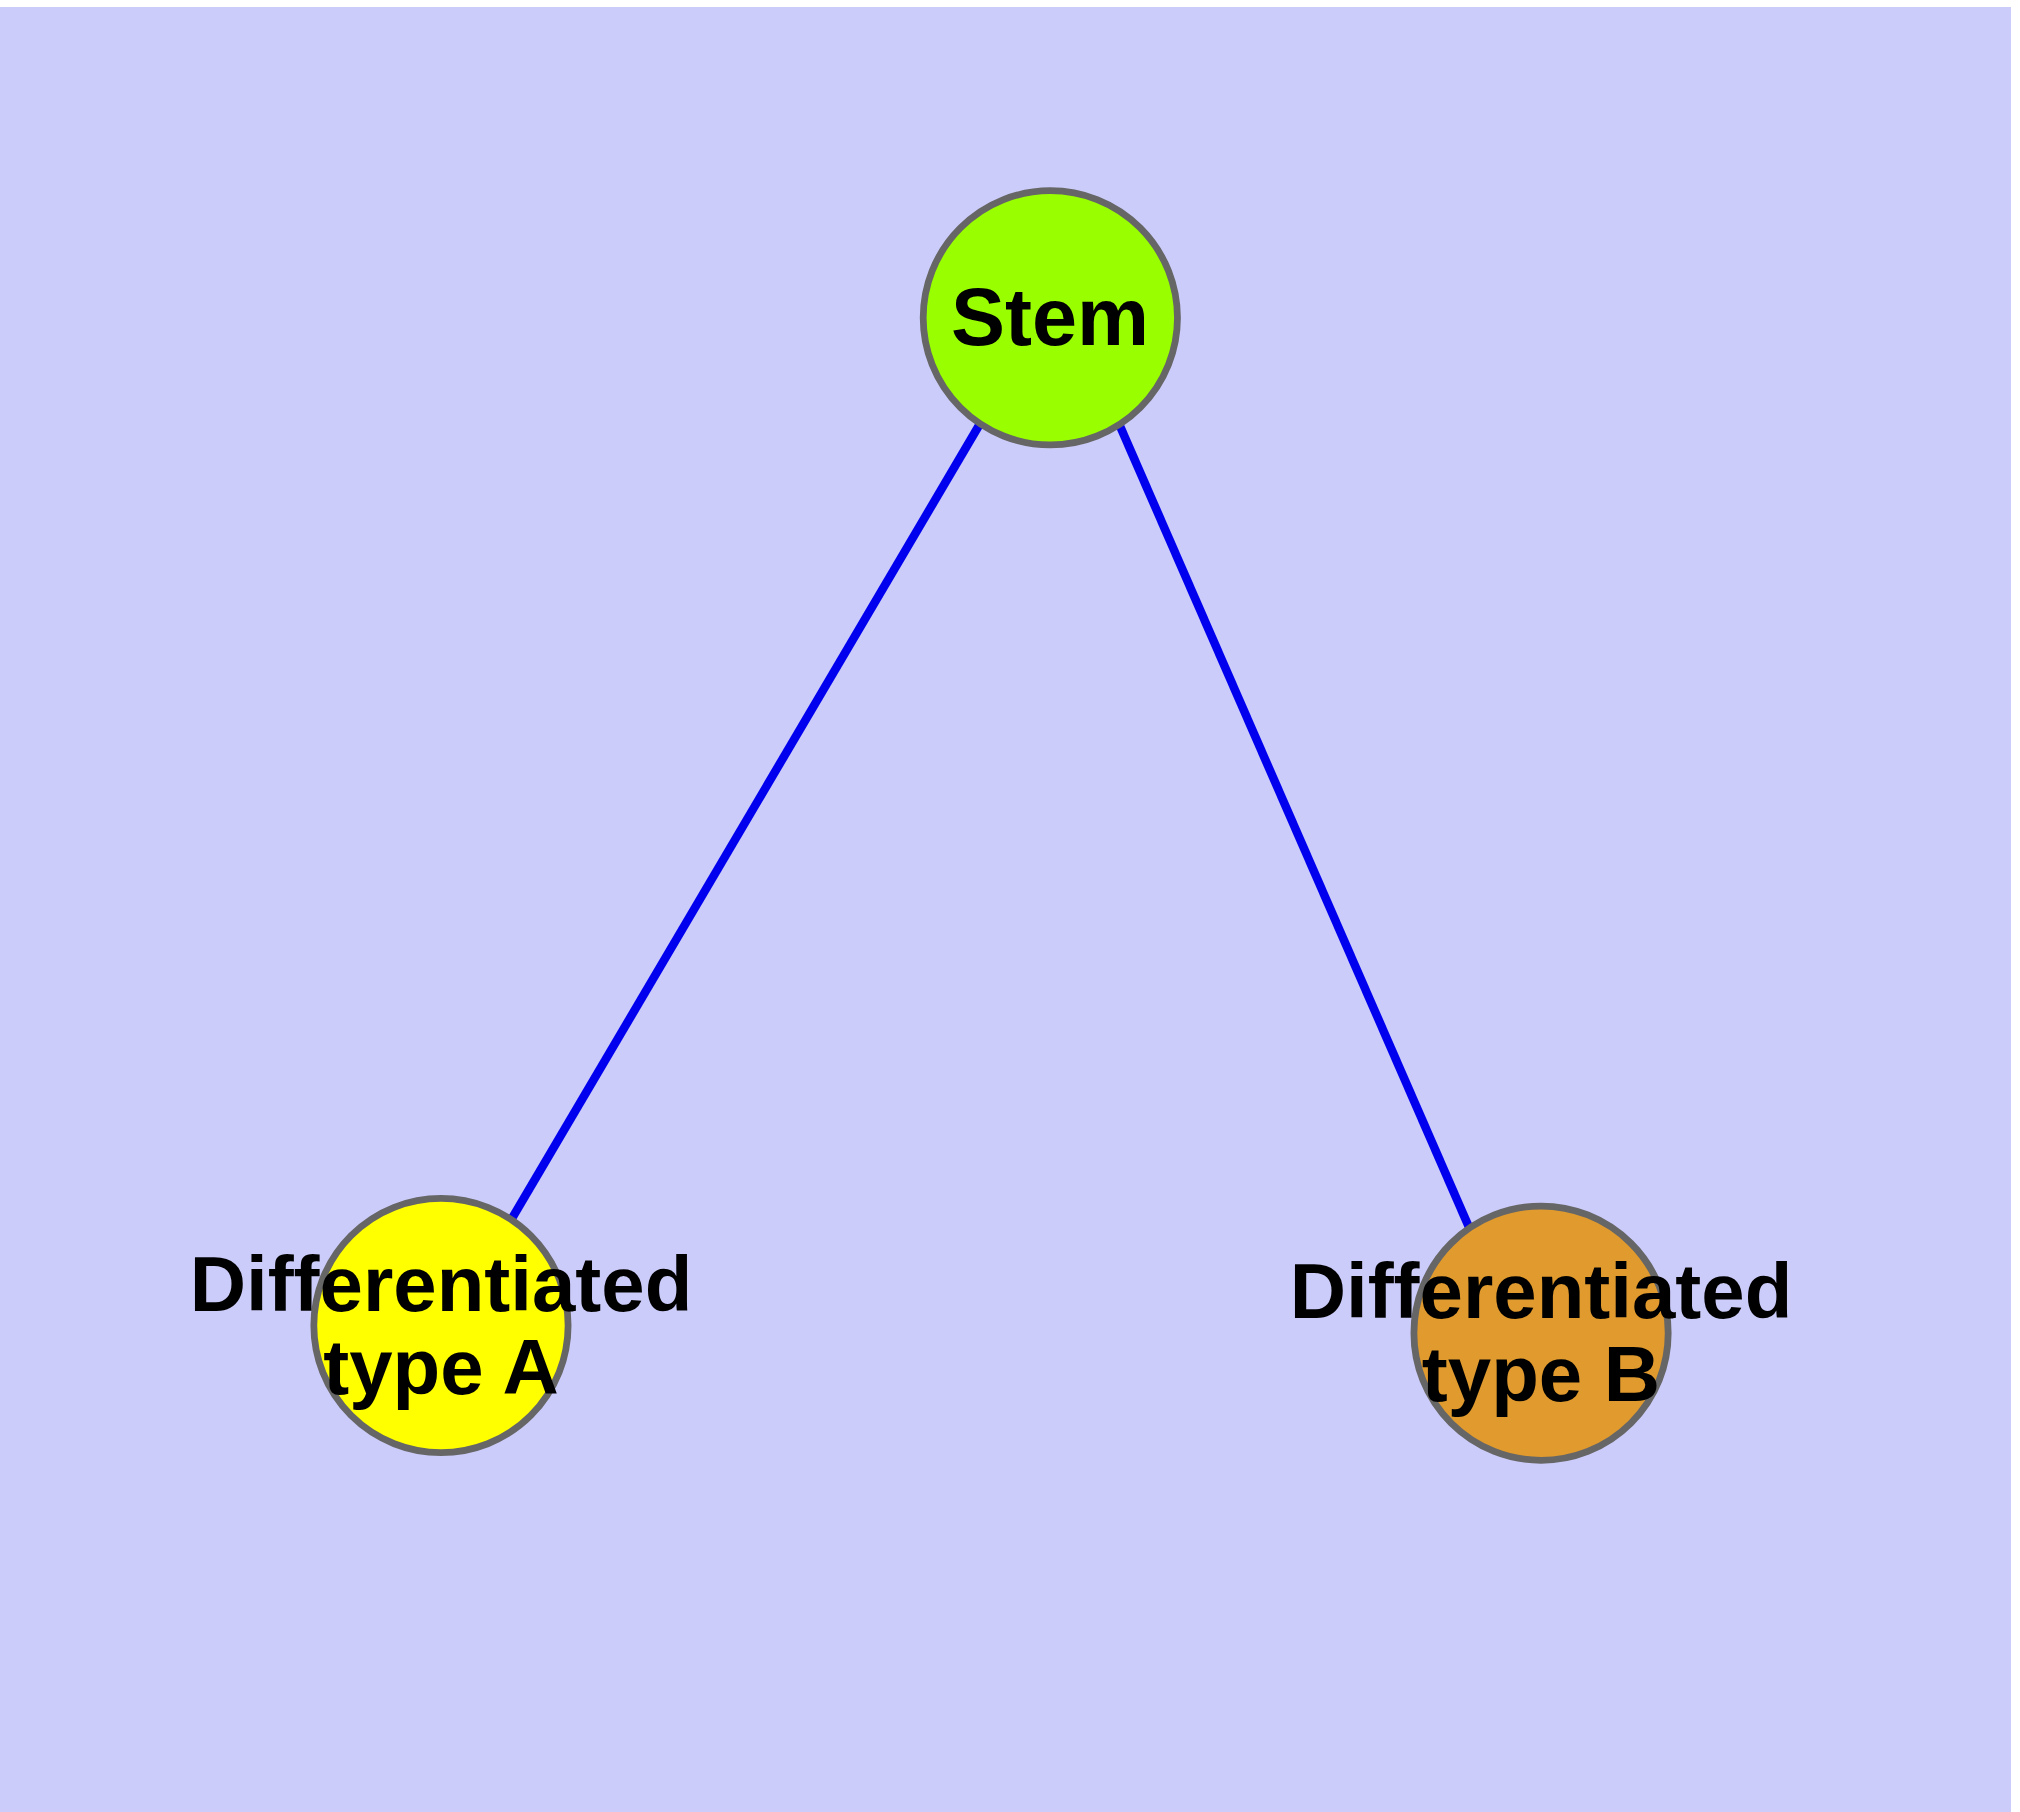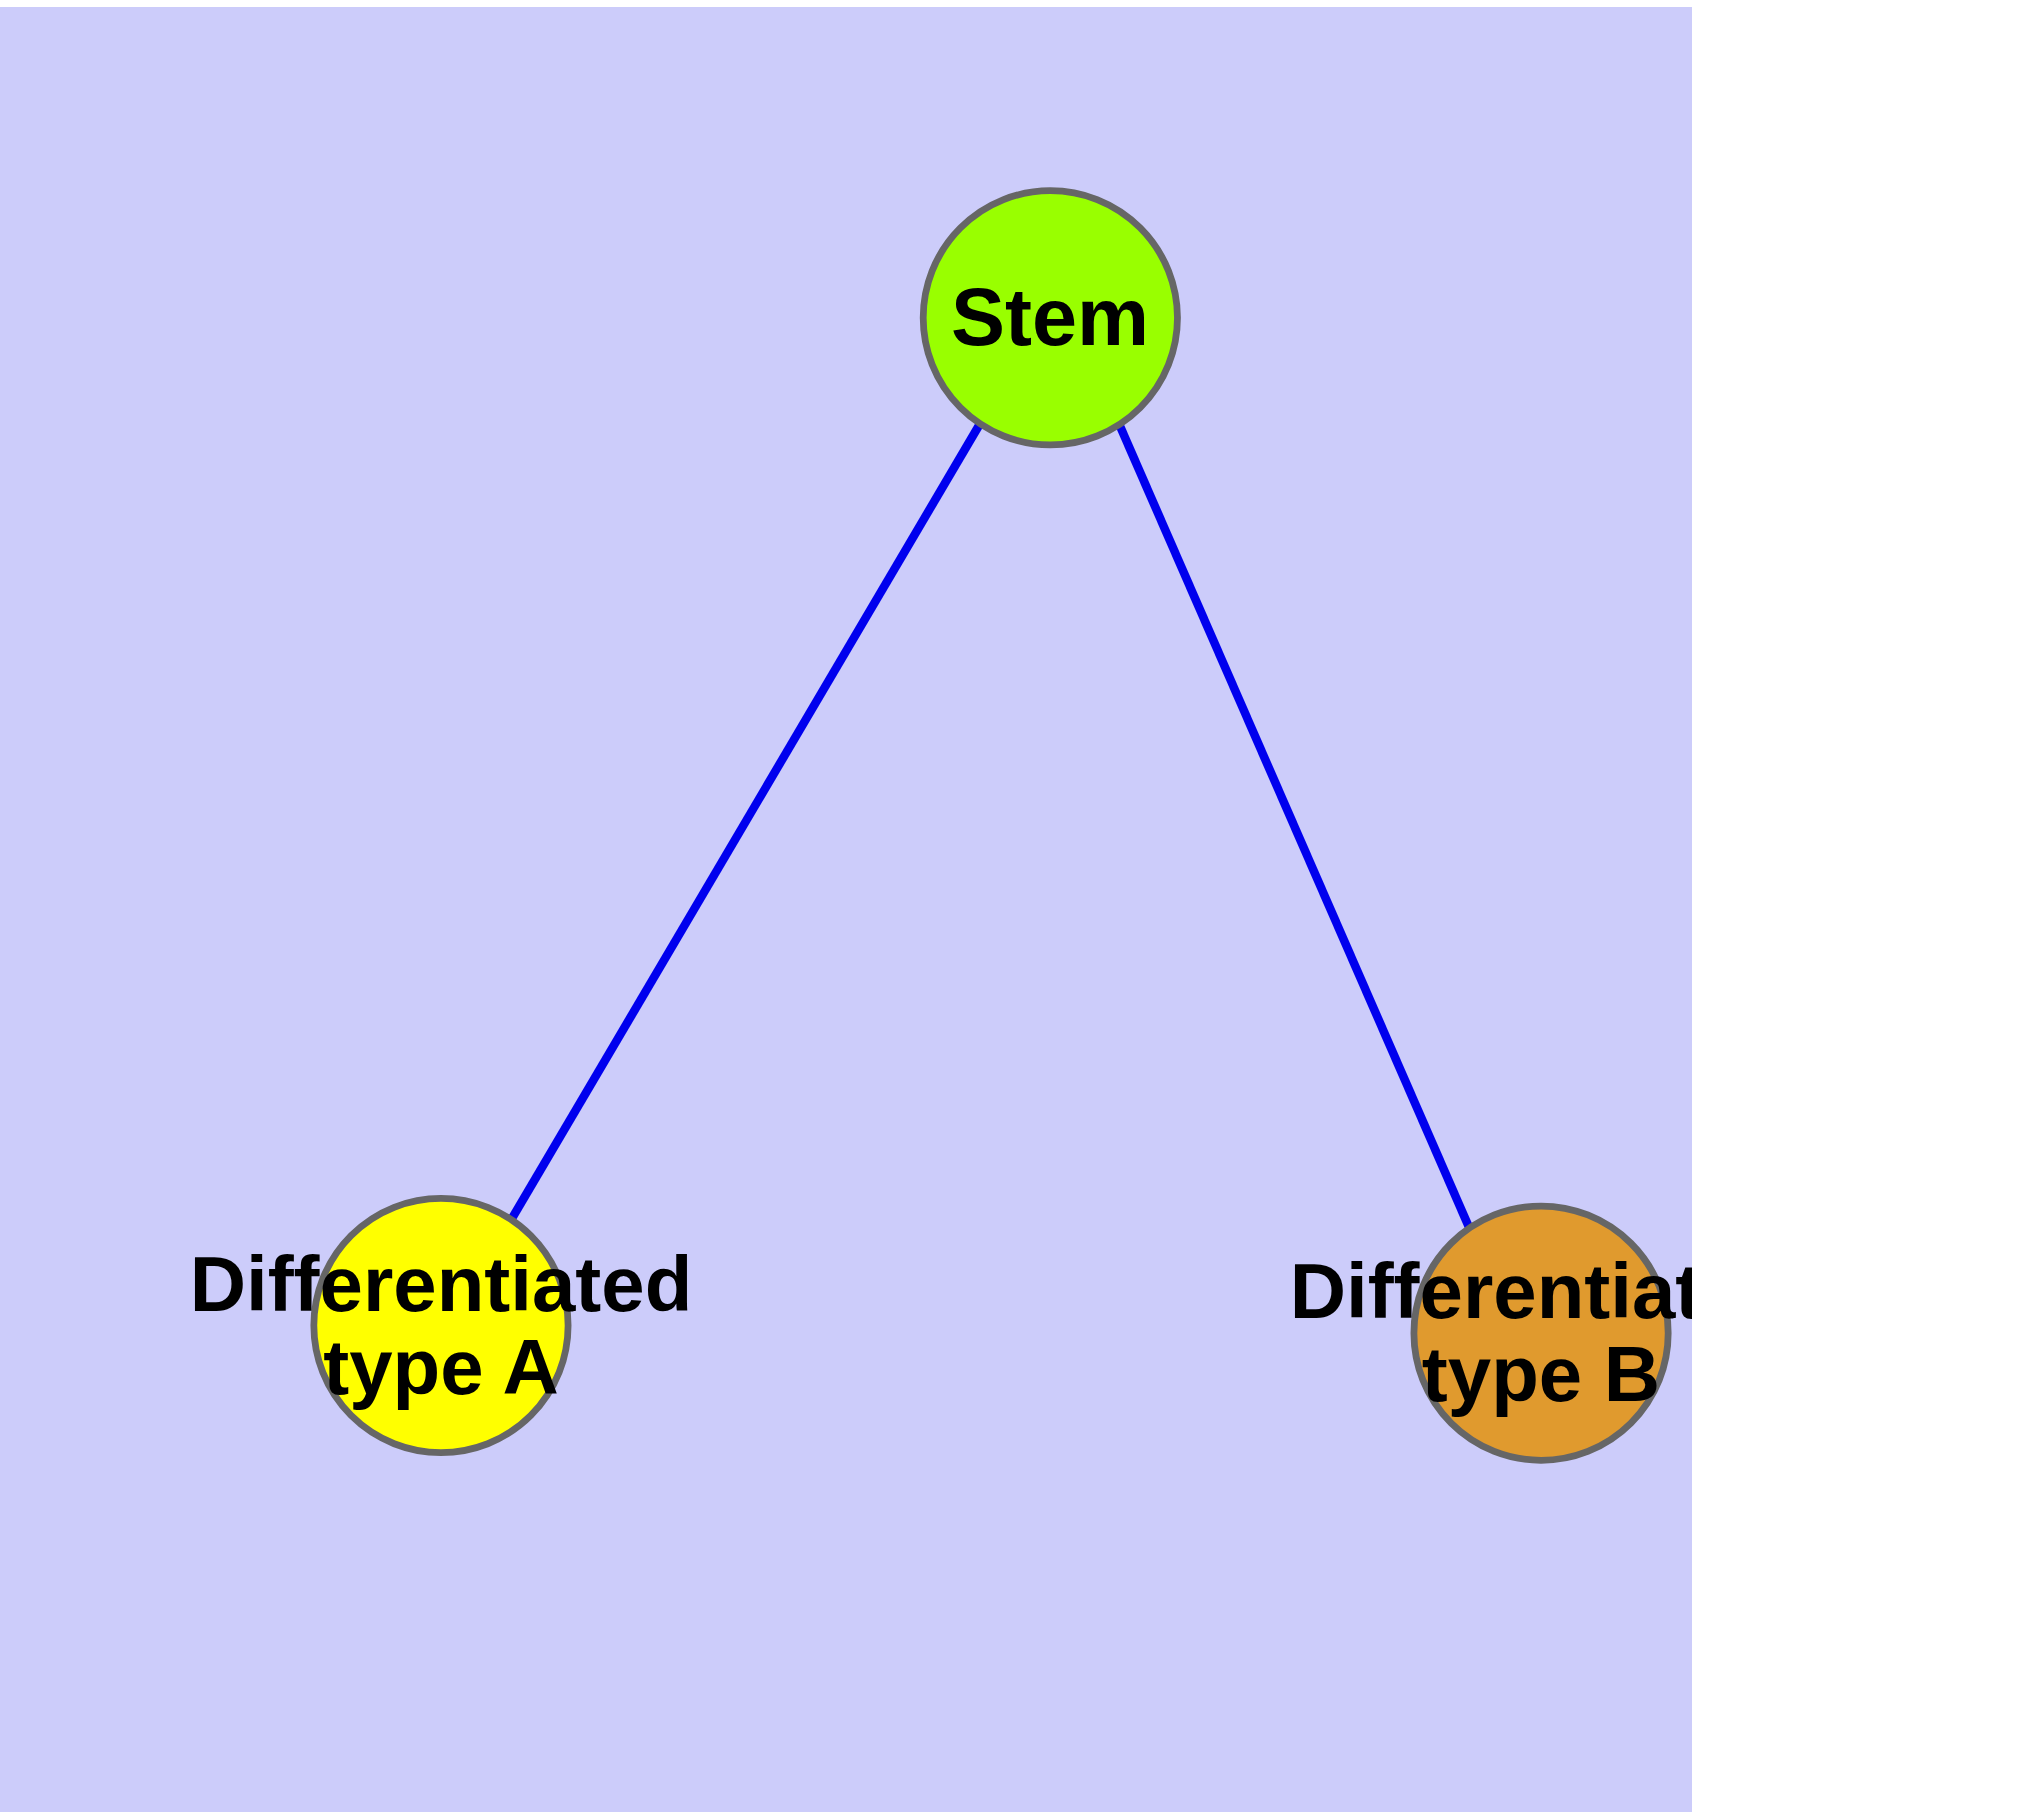--- a/index.html
+++ b/index.html
@@ -3,21 +3,21 @@
 <meta charset="utf-8">
 <title>Cell Differentiation Graph</title>
 <style>
   html, body {
     margin: 0;
     padding: 0;
     background: #ffffff;
   }
   #canvas {
     position: relative;
-    width: 1692px;
+    width: 2011px;
     height: 1812px;
     background: #ffffff;
     overflow: hidden;
     font-family: "Liberation Sans", "DejaVu Sans", sans-serif;
   }
   #plot-area {
     position: absolute;
     left: 0;
     top: 6.8px;
     width: 2021px;

